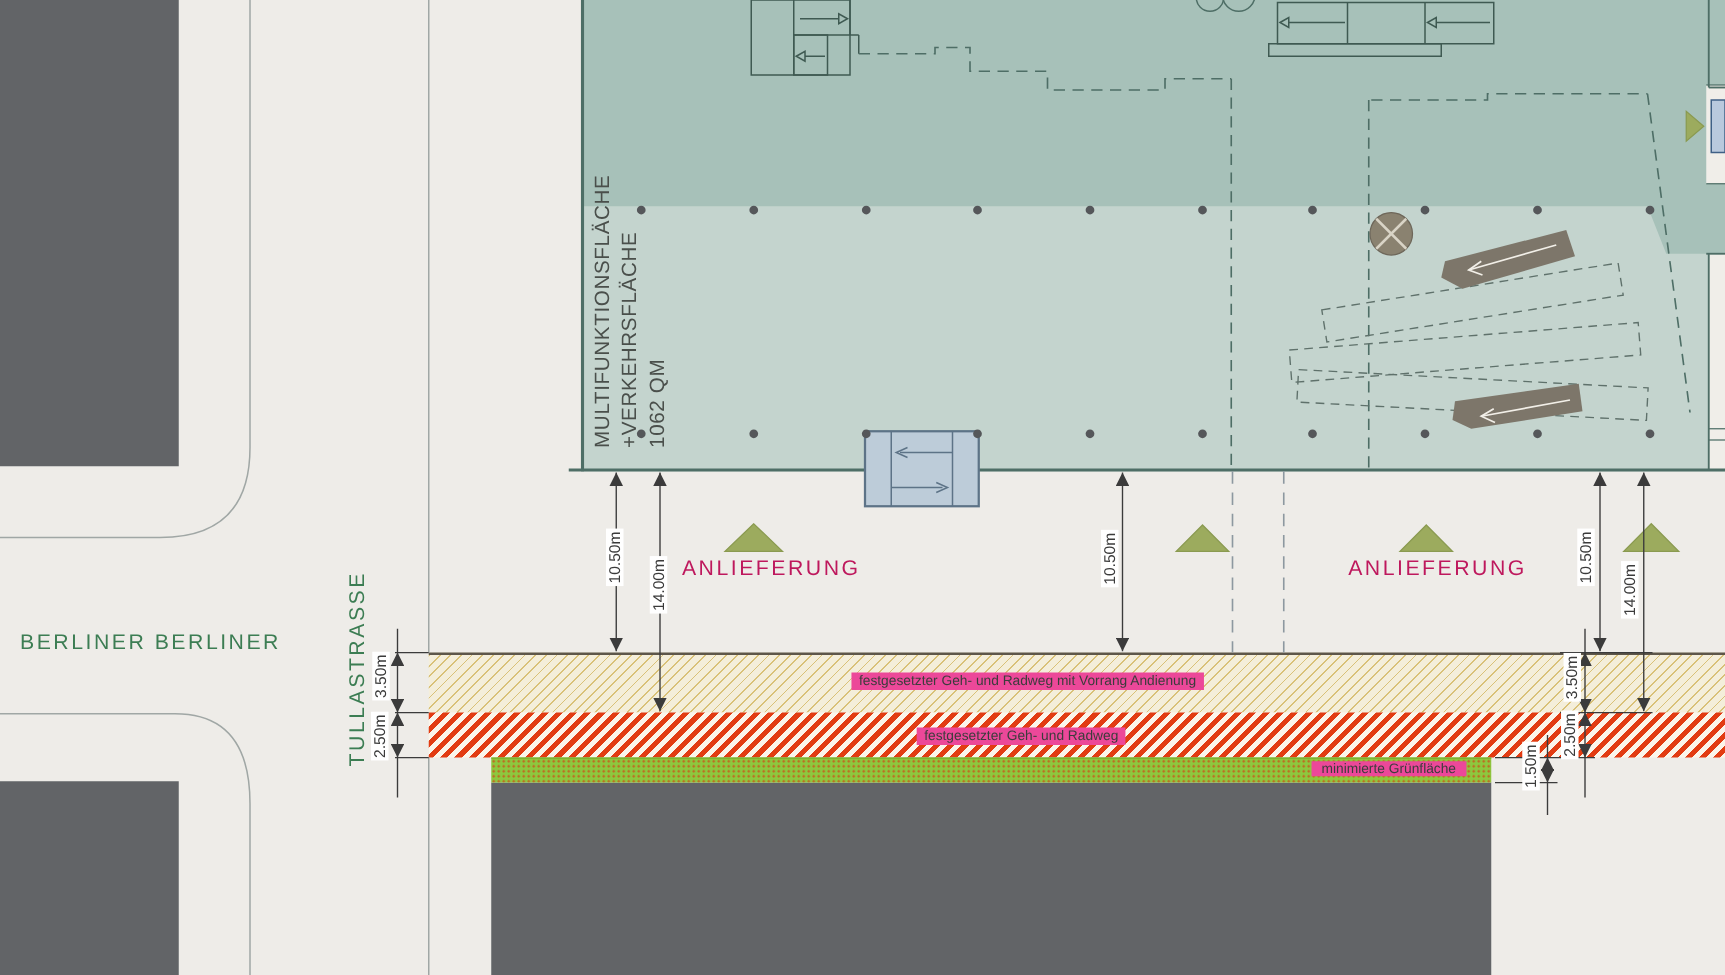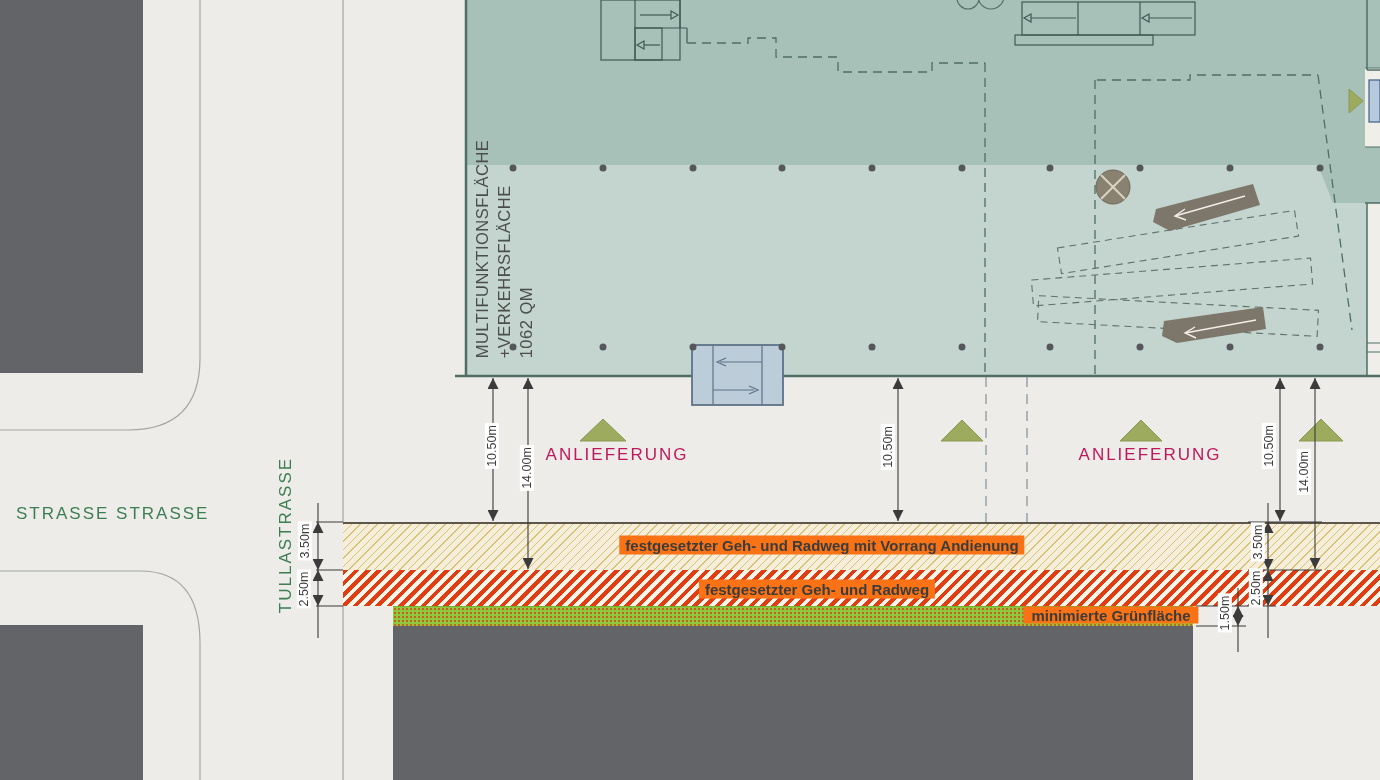--- a/index.html
+++ b/index.html
@@ -19,21 +19,21 @@
   .white-strip{background:#f0eee9;}
   
   .street-name{color:#3c7d53;font-size:17px;letter-spacing:2px;white-space:nowrap;}
   .rot{transform:translate(-50%,-50%) rotate(-90deg);}
   .ctr{transform:translate(-50%,-50%);}
   .delivery{color:#be185d;font-size:17px;letter-spacing:2px;white-space:nowrap;}
   .area-label{color:#4a4f4b;font-size:16.5px;letter-spacing:0.5px;line-height:22px;
               text-align:left;white-space:nowrap;}
   .dimlabel{background:#ffffff;color:#3b3b3b;font-size:12.5px;padding:0 2px;
             white-space:nowrap;line-height:1.15;}
-  .bandlabel{background:#f97316;color:#3c3c3c;font-size:15px;font-weight:bold;
+  .bandlabel{background:#ec4899;color:#3c3c3c;font-size:11px;font-weight:normal;
              padding:1px 6px;white-space:nowrap;}
   svg{position:absolute;left:0;top:0;}
   .lbl-layer{z-index:30;}
   .svg-layer{z-index:20;}
   .bg-layer{z-index:10;}
 </style>
 </head>
 <body>
 
 <div id="plan">
@@ -211,21 +211,21 @@
       <line x1="1268" y1="503" x2="1268" y2="522"></line>
       <line x1="1268" y1="522" x2="1268" y2="570" marker-start="url(#dim)" marker-end="url(#dim)"></line>
       <line x1="1268" y1="570" x2="1268" y2="606" marker-start="url(#dim)" marker-end="url(#dim)"></line>
       <line x1="1268" y1="606" x2="1268" y2="638"></line>
       <line x1="1238" y1="588" x2="1238" y2="606"></line>
       <line x1="1238" y1="606" x2="1238" y2="626" marker-start="url(#dim)" marker-end="url(#dim)"></line>
       <line x1="1238" y1="626" x2="1238" y2="652"></line>
     </g>
   </svg>
 
-  <div class="abs lbl-layer street-name" style="left:16px;top:504px;">STRASSE STRASSE</div>
+  <div class="abs lbl-layer street-name" style="left:16px;top:504px;">BERLINER BERLINER</div>
 
   <div class="abs lbl-layer street-name rot" style="left:286px;top:535px;">TULLASTRASSE</div>
 
   <div class="abs lbl-layer area-label rot" style="left:504px;top:249px;">
     <div>MULTIFUNKTIONSFLÄCHE</div>
     <div>+VERKEHRSFLÄCHE</div>
     <div>1062 QM</div>
   </div>
 
   <div class="abs lbl-layer delivery ctr" style="left:617px;top:455px;">ANLIEFERUNG</div>

